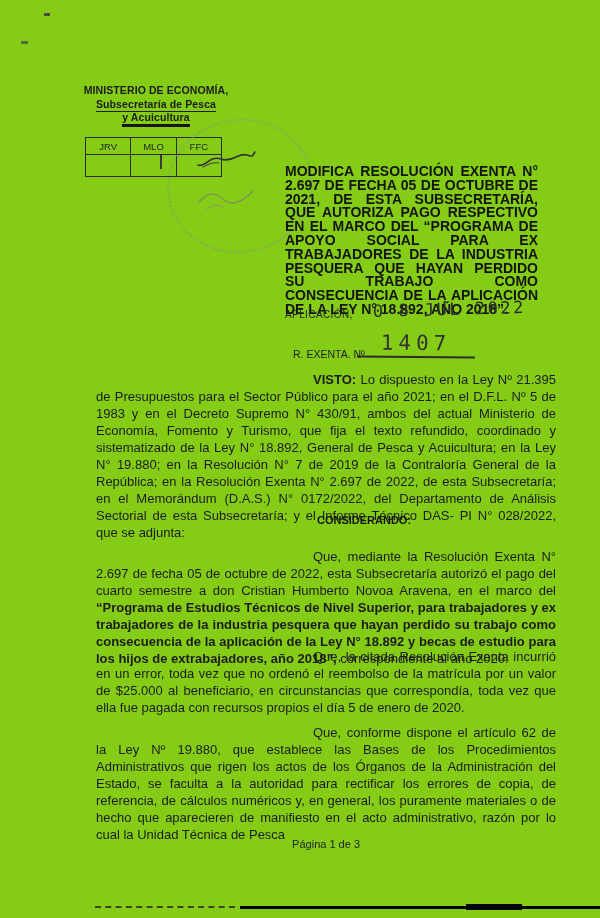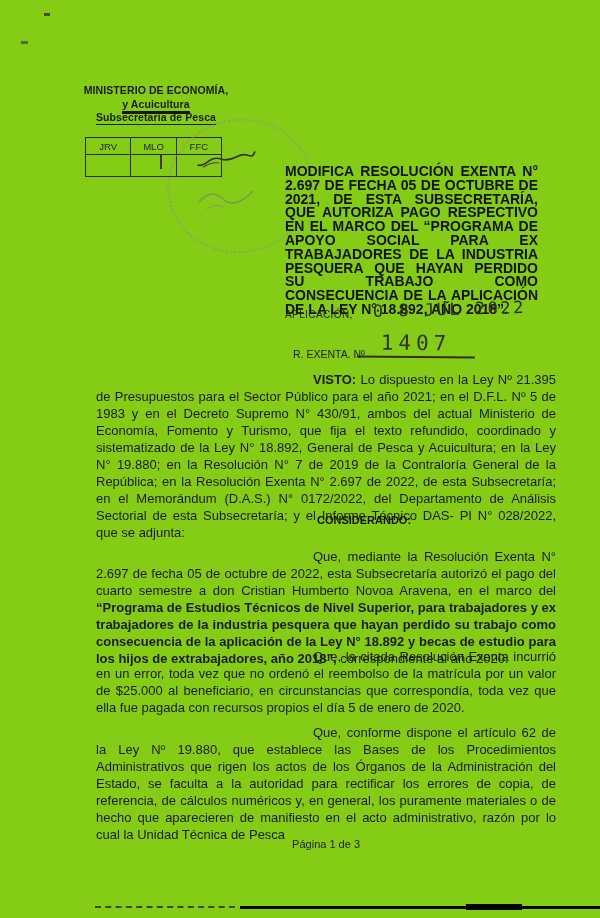--- a/index.html
+++ b/index.html
@@ -100,22 +100,22 @@
 </head>
 <body>
 
 <div class="page">
 
   <div class="speck s1"></div>
   <div class="speck s2"></div>
 
   <div class="letterhead">
     <div>MINISTERIO DE ECONOMÍA,</div>
+    <div class="u"><span>Subsecretaría de Pesca</span></div>
     <div class="u u2"><span>y Acuicultura</span></div>
-    <div class="u"><span>Subsecretaría de Pesca</span></div>
   </div>
 
   <table class="approval">
     <tbody>
         <tr>
       <td>JRV</td>
       <td>MLO</td>
       <td>FFC</td>
     </tr>
     <tr class="blank">

